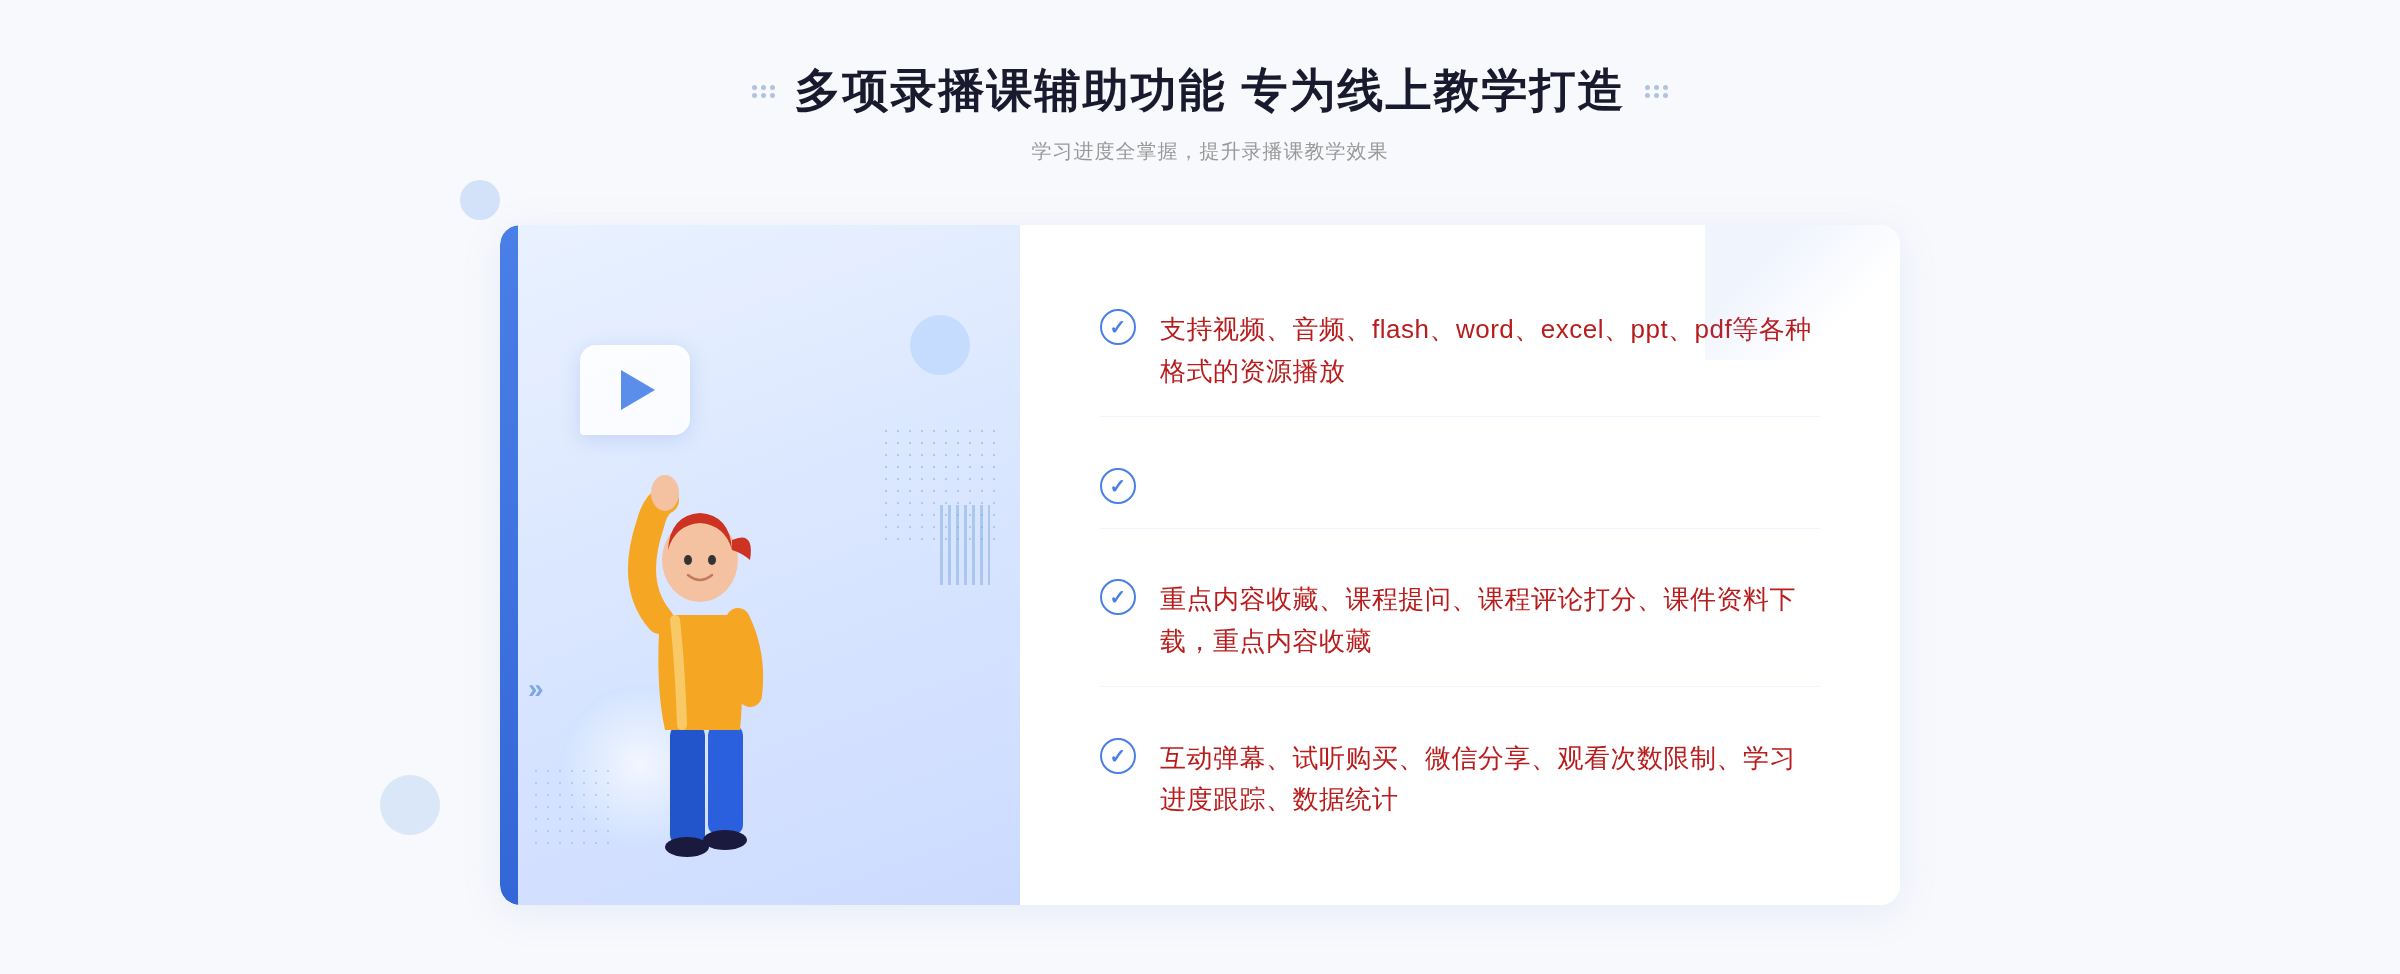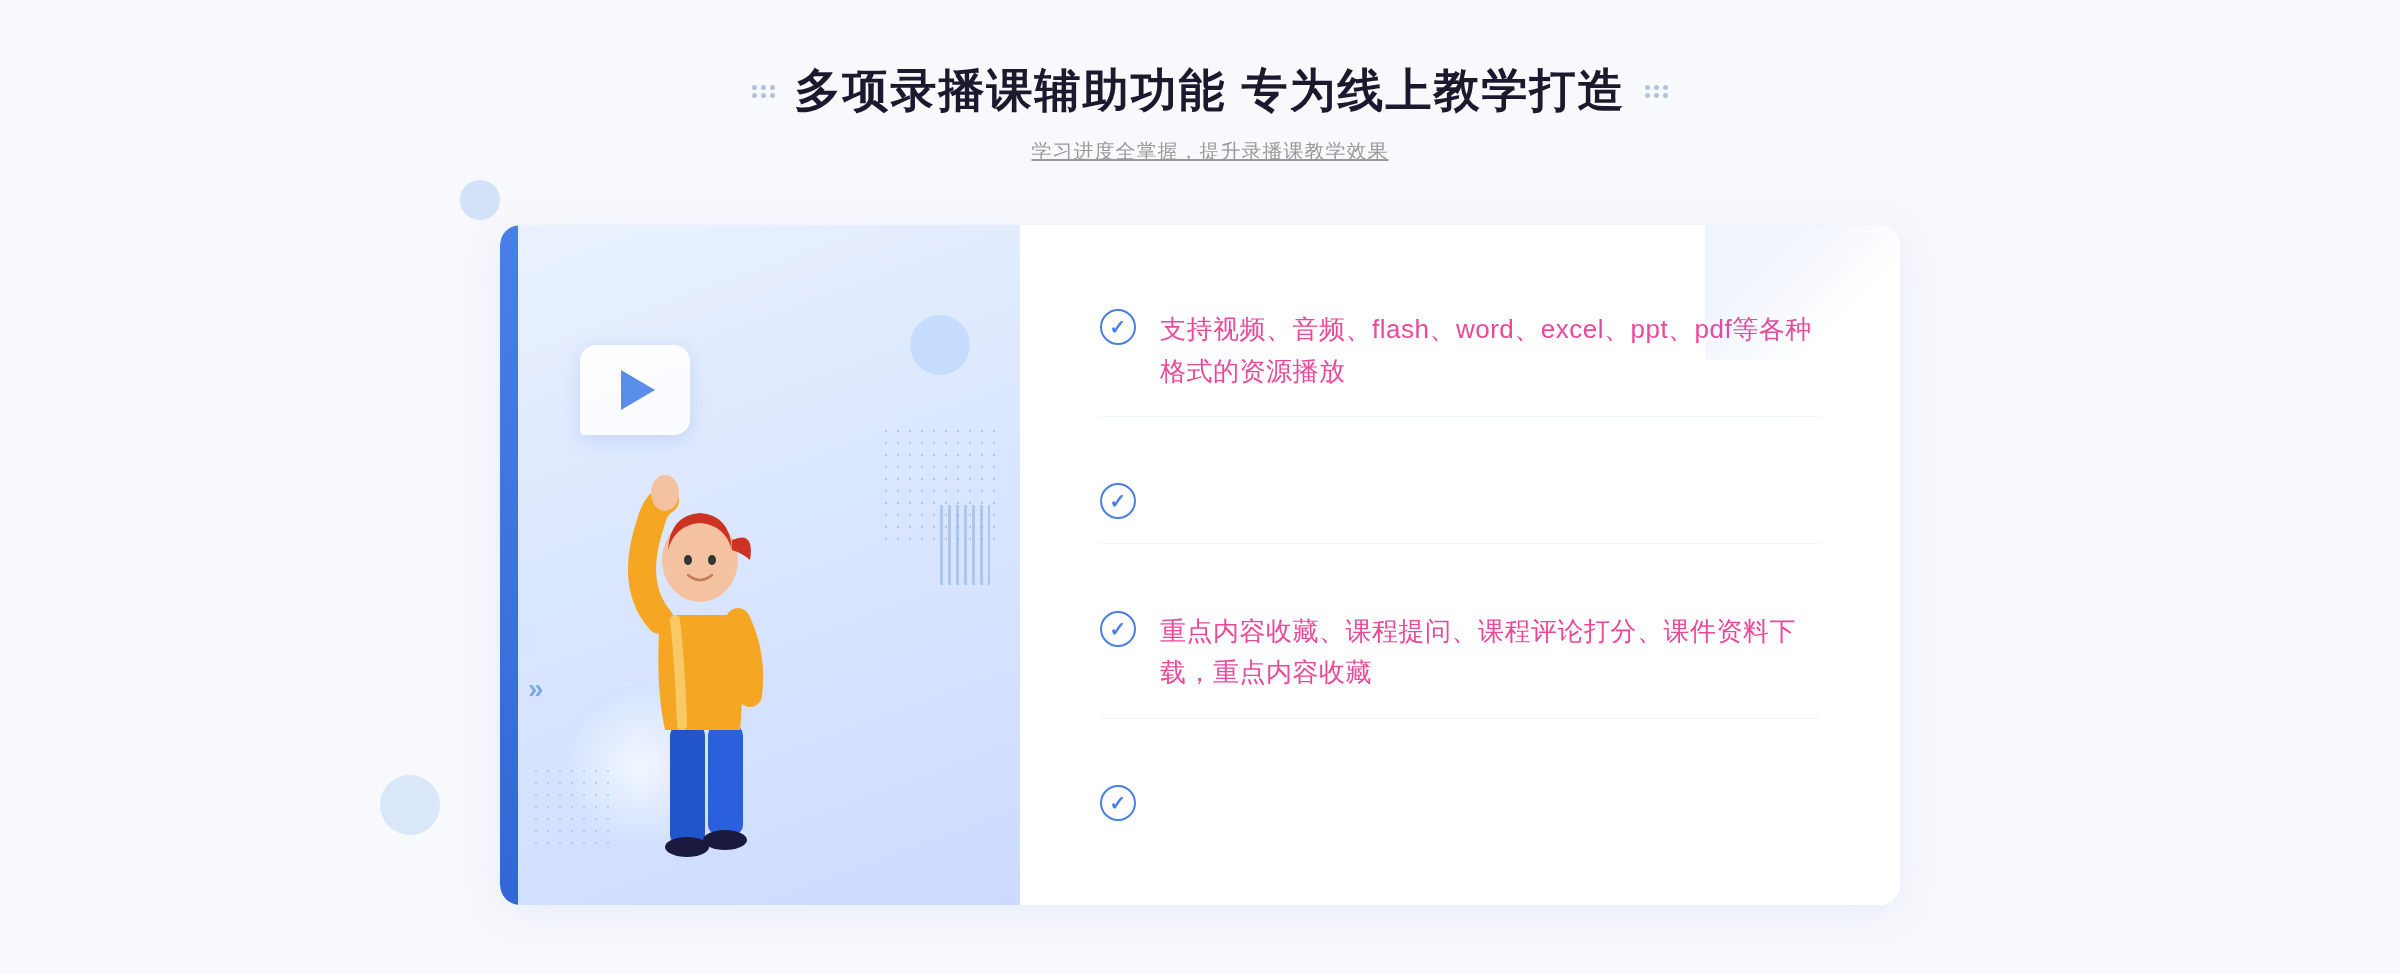--- a/index.html
+++ b/index.html
@@ -50,21 +50,20 @@
       font-weight: 700;
       color: #1a1a2e;
       letter-spacing: 2px;
     }
 
     .sub-title {
       font-size: 20px;
       color: #999;
       font-weight: 400;
       letter-spacing: 1px;
-      text-decoration: underline;
     }
 
     .content-section {
       display: flex;
       align-items: stretch;
       width: 1400px;
       max-width: 1400px;
       background: #fff;
       border-radius: 20px;
       box-shadow: 0 8px 40px rgba(100, 140, 220, 0.12);
@@ -236,21 +235,21 @@
 
     .check-mark {
       color: #4a7fe8;
       font-size: 20px;
       line-height: 1;
       font-weight: 600;
     }
 
     .feature-text {
       font-size: 26px;
-      color: #ec4899;
+      color: #b91c1c;
       line-height: 1.6;
       letter-spacing: 0.5px;
       font-weight: 400;
     }
 
     
     .top-right-accent {
       position: absolute;
       top: -5px;
       right: -5px;
@@ -421,18 +420,19 @@
         <div class="check-circle">
           <span class="check-mark">✓</span>
         </div>
         <p class="feature-text">重点内容收藏、课程提问、课程评论打分、课件资料下载，重点内容收藏</p>
       </div>
 
       <div class="feature-item">
         <div class="check-circle">
           <span class="check-mark">✓</span>
         </div>
+        <p class="feature-text">互动弹幕、试听购买、微信分享、观看次数限制、学习进度跟踪、数据统计</p>
       </div>
 
     </div>
 
   </div>
 </div>
 
 </body></html>

